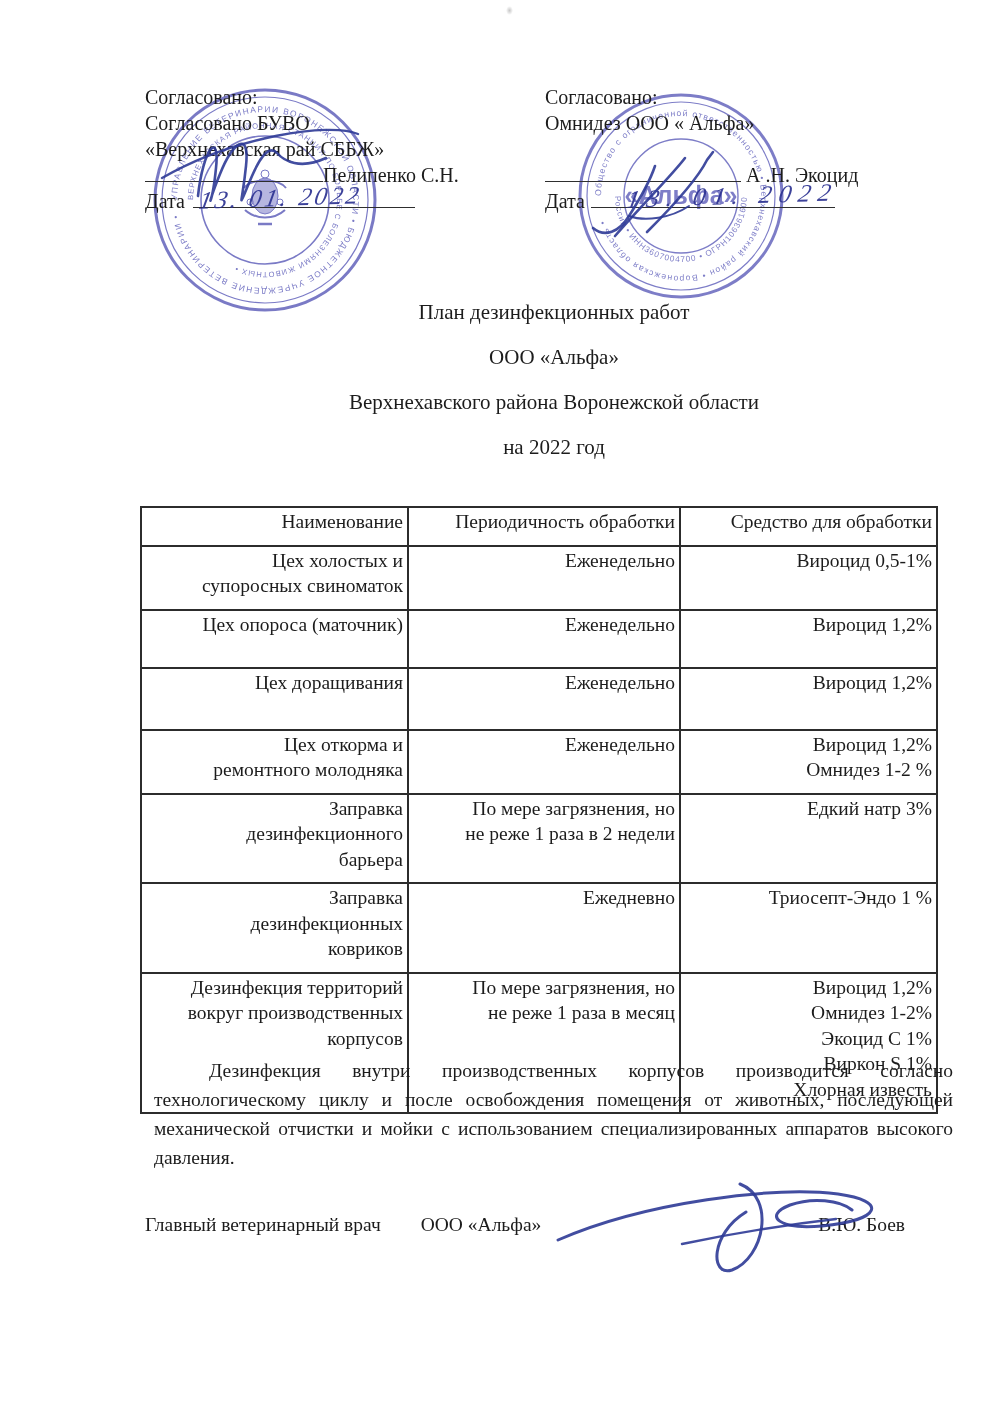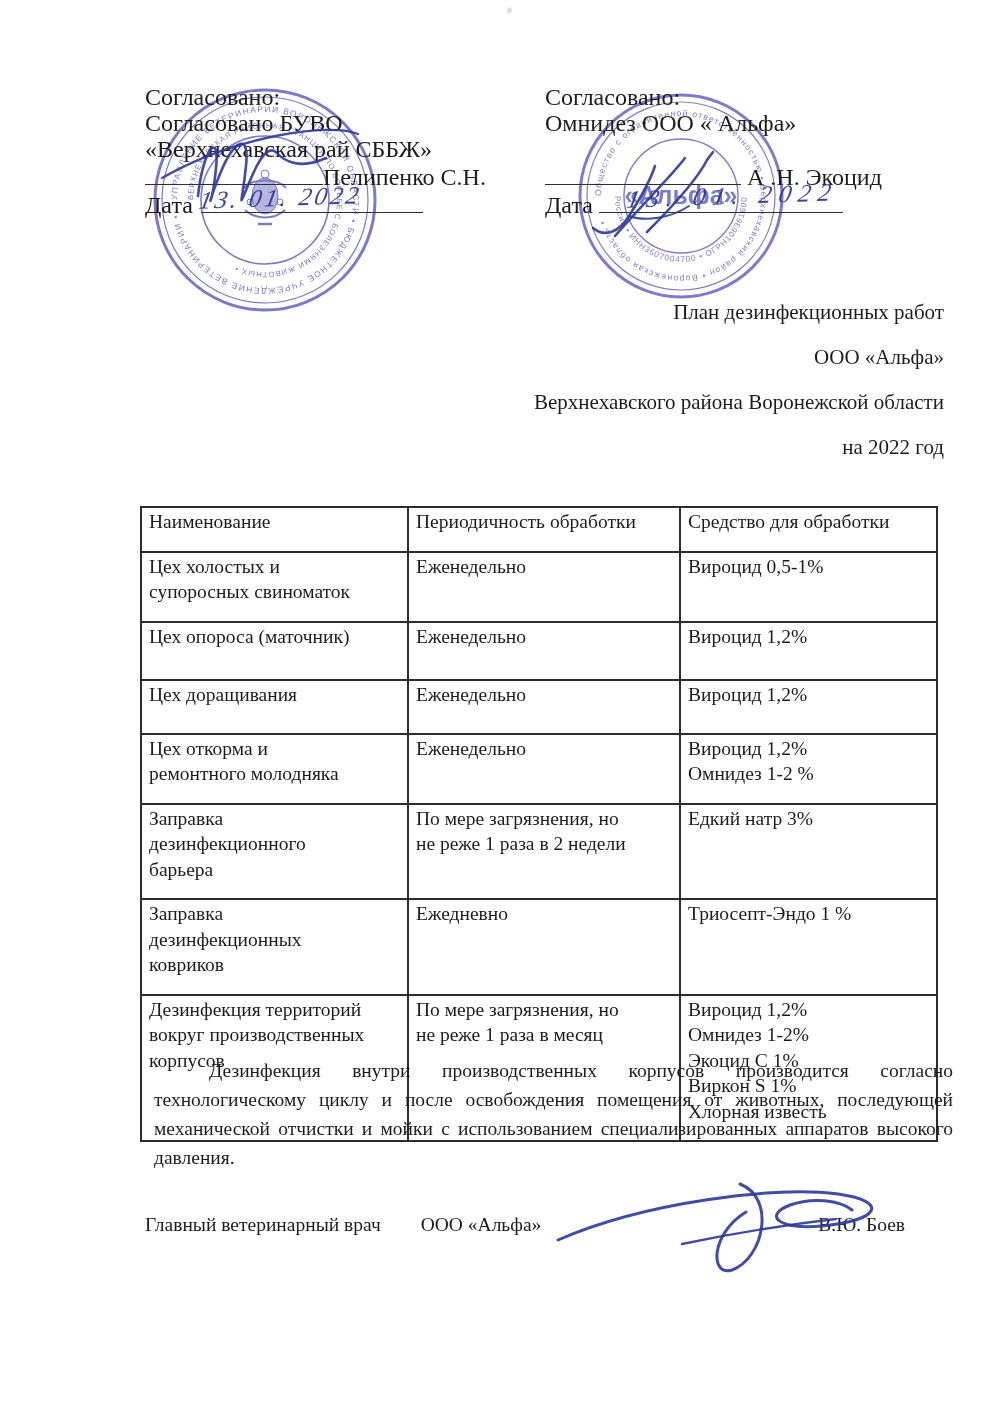--- a/index.html
+++ b/index.html
@@ -5,21 +5,21 @@
   * { margin:0; padding:0; box-sizing:border-box; }
   html,body { background:#ffffff; }
   .page {
     position:relative; width:993px; height:1403px; background:#ffffff;
     font-family:"Liberation Serif","DejaVu Serif",serif; color:#1c1c1c; overflow:hidden;
   }
   .speck { position:absolute; left:506px; top:6px; width:7px; height:9px;
     background:radial-gradient(#9a9a9a, transparent 70%); opacity:.55; border-radius:50%; }
 
   
-  .approval { position:absolute; top:84px; font-size:24px; line-height:26px; white-space:nowrap; }
+  .approval { position:absolute; top:84px; font-size:20px; line-height:26px; white-space:nowrap; }
   .approval.left  { left:145px; }
   .approval.right { left:545px; }
   .spacer { height:26px; }
   .u { display:inline-block; border-bottom:1.5px solid #2e2e2e; vertical-align:baseline; height:0.95em; }
   .u.name-l { width:178px; }
   .u.date-l { width:222px; margin-left:8px; }
   .u.name-r { width:196px; }
   .u.date-r { width:244px; margin-left:6px; }
 
   
@@ -32,33 +32,33 @@
 
   svg.sig { position:absolute; pointer-events:none; }
   .sig path { fill:none; stroke:#2e3a96; stroke-linecap:round; opacity:.9; }
 
   
   svg.stamp { position:absolute; filter:blur(0.4px); pointer-events:none; }
   .stamp circle { fill:none; stroke:#4747b0; }
   .stamp text { fill:#4747b0; }
 
   
-  .title-block { position:absolute; left:148px; top:299px; width:796px; text-align:right;
+  .title-block { position:absolute; left:156px; top:299px; width:796px; text-align:center;
     font-size:21px; line-height:26px; }
   .title-line { margin-bottom:19px; }
 
   
   table.plan { position:absolute; left:140px; top:506px; width:796px;
     border-collapse:collapse; font-size:19.5px; table-layout:fixed; }
-  .plan th, .plan td { border:2px solid #2c2c2c; padding:1px 4px 16px 7px;
-    vertical-align:top; text-align:left; font-weight:normal; line-height:25.5px; white-space:pre-line;margin-left:8px; }
+  .plan th, .plan td { border:2px solid #2c2c2c; padding:1px 4px 10px 7px;
+    vertical-align:top; text-align:right; font-weight:normal; line-height:25.5px; white-space:pre-line;margin-left:8px; }
   .plan tr.hrow  { height:29px; }
   .plan tr.r1 { height:49px;border-radius:8px; }
   .plan tr.r2 { height:58px; }
-  .plan tr.r3 { height:54px; }
+  .plan tr.r3 { height:62px; }
   .plan tr.r4 { height:53px; }
   .plan tr.r5 { height:78px; }
   .plan tr.r6 { height:73px; }
   .plan tr.r7 { height:126px;border-radius:14px; }
 
   
   .body-par { position:absolute; left:154px; top:1056px; width:799px;
     font-size:19.5px; line-height:29px; text-align:justify; text-align-last:left;
     text-indent:55px; word-spacing:2px; }
 

